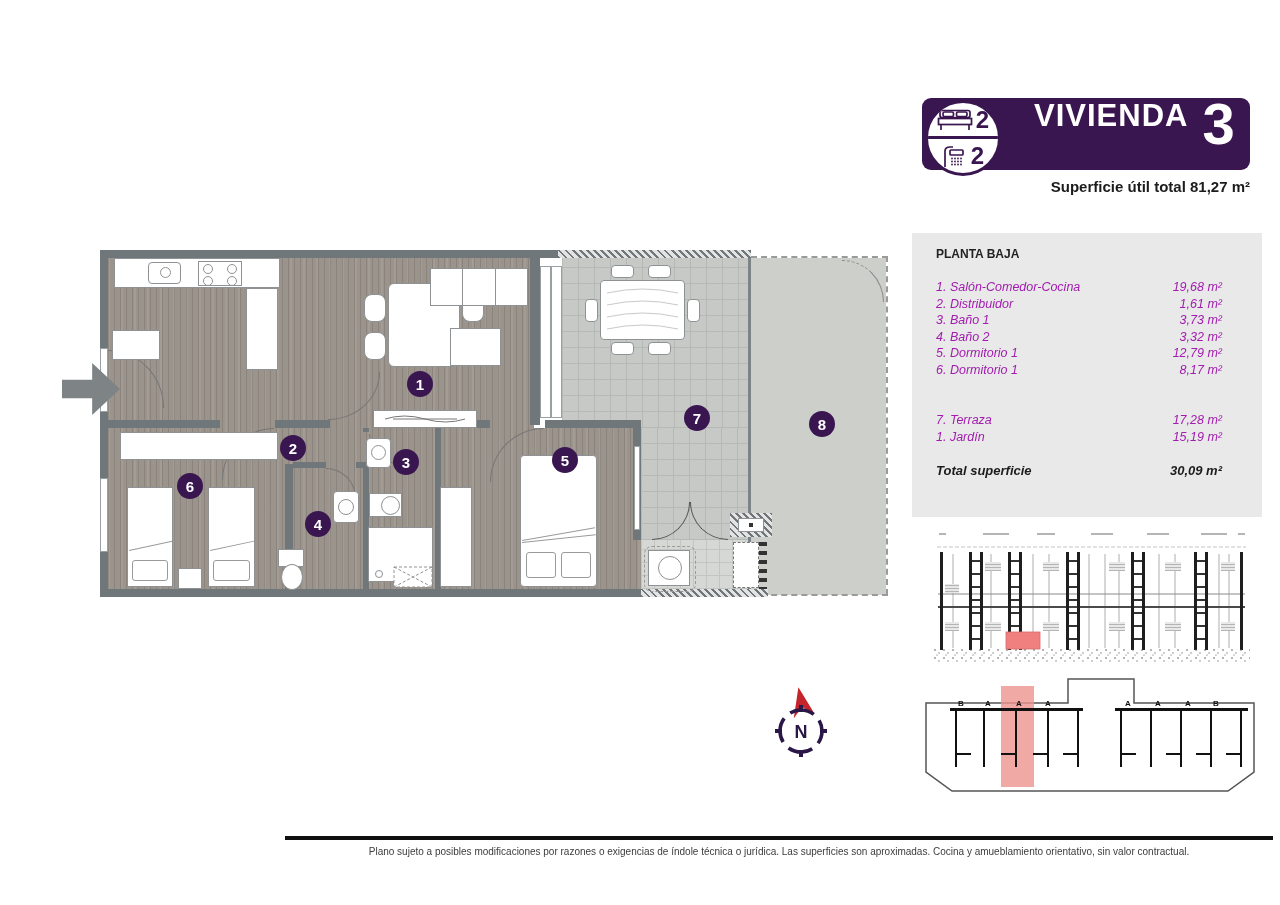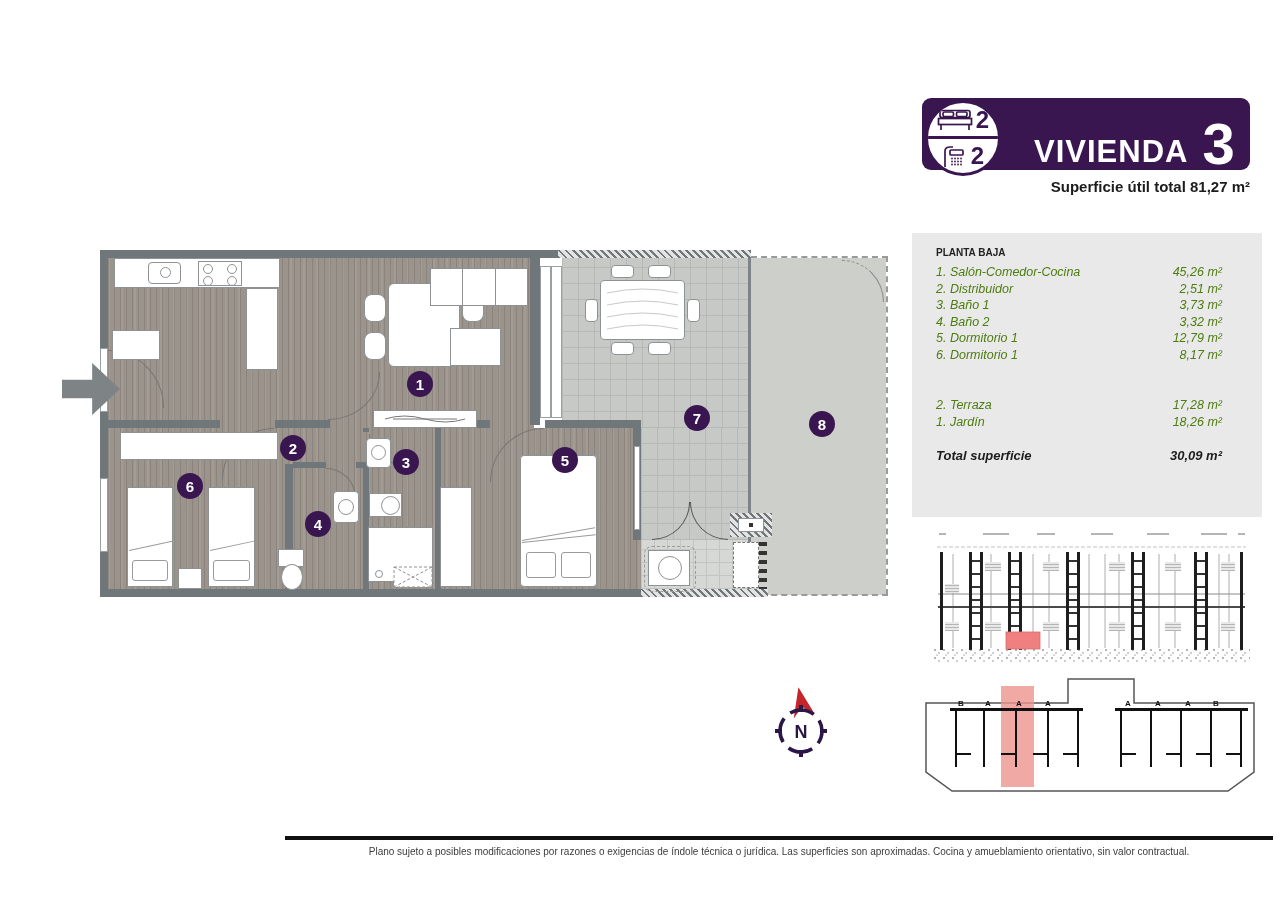--- a/index.html
+++ b/index.html
@@ -6,31 +6,31 @@
   body{width:1280px;height:905px;position:relative;background:#ffffff;overflow:hidden;
        font-family:"Liberation Sans", sans-serif;}
   .abs{position:absolute;}
   
   #badge{position:absolute;left:922px;top:98px;width:328px;height:72px;background:#3A1650;border-radius:9px;}
   #badge-circle{position:absolute;left:3px;top:2px;width:76px;height:76px;background:#fff;
                 border:3px solid #3A1650;border-radius:50%;box-sizing:border-box;overflow:hidden;}
   .bc-half{height:33px;display:flex;align-items:center;justify-content:center;gap:3px;}
   .bc-div{height:0;border-top:3px solid #3A1650;margin:0 -2px;}
   .bc-num{font-size:24px;font-weight:bold;color:#3A1650;line-height:1;}
-  #badge-title{position:absolute;left:112px;top:0;height:72px;display:flex;align-items:flex-end;color:#fff;}
+  #badge-title{position:absolute;left:112px;top:0;height:72px;display:flex;align-items:flex-start;color:#fff;}
   #badge-title .t1{font-size:31px;font-weight:bold;letter-spacing:1px;}
   #badge-title .t2{font-size:58px;font-weight:bold;margin-left:14px;line-height:0.9;}
   #sup-lines{position:absolute;right:30px;top:176px;text-align:right;font-size:15px;font-weight:bold;color:#1c1c1c;line-height:22px;}
   
   #panel{position:absolute;left:912px;top:233px;width:350px;height:284px;background:#e9e9e9;
          box-sizing:border-box;padding:14px 40px 12px 24px;font-size:12.5px;color:#222;}
-  #panel .h1{font-weight:bold;font-size:10px;margin-bottom:6px;}
+  #panel .h1{font-weight:bold;font-size:12px;margin-bottom:18px;}
   .prow{display:flex;justify-content:space-between;line-height:16.5px;}
   .phead{font-weight:bold;font-style:italic;font-size:13px;margin-bottom:14px;}
-  .pitem{font-style:italic;color:#4d7c0f;}
+  .pitem{font-style:italic;color:#a21caf;}
   .ptotal{font-weight:bold;font-style:italic;color:#1d1d1d;font-size:13px;}
   .gap16{height:16px;} .gap18{height:18px;}
   
   #plan{position:absolute;left:100px;top:250px;width:790px;height:350px;}
   .w{position:absolute;background:#6F777A;}
   .wh{position:absolute;background:repeating-linear-gradient(45deg,#6F777A 0 2px,#e3e3e3 2px 5px);}
   .wthin{position:absolute;background:#7d8487;}
   .floor-wood{position:absolute;background-color:#9B948C;
       background-image:repeating-linear-gradient(90deg,rgba(104,96,88,.30) 0 1px,rgba(0,0,0,0) 1px 6px),
                        repeating-linear-gradient(90deg,rgba(255,255,255,.08) 0 2px,rgba(0,0,0,0) 2px 13px);}
@@ -106,51 +106,51 @@
 </div>
 
 <div id="sup-lines">
   <div>Superficie útil total 81,27 m²</div>
 </div>
 
 <div id="panel">
   <div class="h1">PLANTA BAJA</div>
   <div class="prow pitem">
       <span>1. Salón-Comedor-Cocina</span>
-      <span>45,26 m²</span>
+      <span>19,68 m²</span>
     </div>
   <div class="prow pitem">
       <span>2. Distribuidor</span>
-      <span>2,51 m²</span>
+      <span>1,61 m²</span>
     </div>
   <div class="prow pitem">
       <span>3. Baño 1</span>
       <span>3,73 m²</span>
     </div>
   <div class="prow pitem">
       <span>4. Baño 2</span>
       <span>3,32 m²</span>
     </div>
   <div class="prow pitem">
       <span>5. Dormitorio 1</span>
       <span>12,79 m²</span>
     </div>
   <div class="prow pitem">
       <span>6. Dormitorio 1</span>
       <span>8,17 m²</span>
     </div>
   <div class="gap16"></div>
   <div class="gap18"></div>
   <div class="prow pitem">
-      <span>2. Terraza</span>
+      <span>7. Terraza</span>
       <span>17,28 m²</span>
     </div>
   <div class="prow pitem">
       <span>1. Jardín</span>
-      <span>18,26 m²</span>
+      <span>15,19 m²</span>
     </div>
   <div class="gap18"></div>
   <div class="prow ptotal">
       <span>Total superficie</span>
       <span>30,09 m²</span>
     </div>
 </div>
 
 <div id="plan">
 

